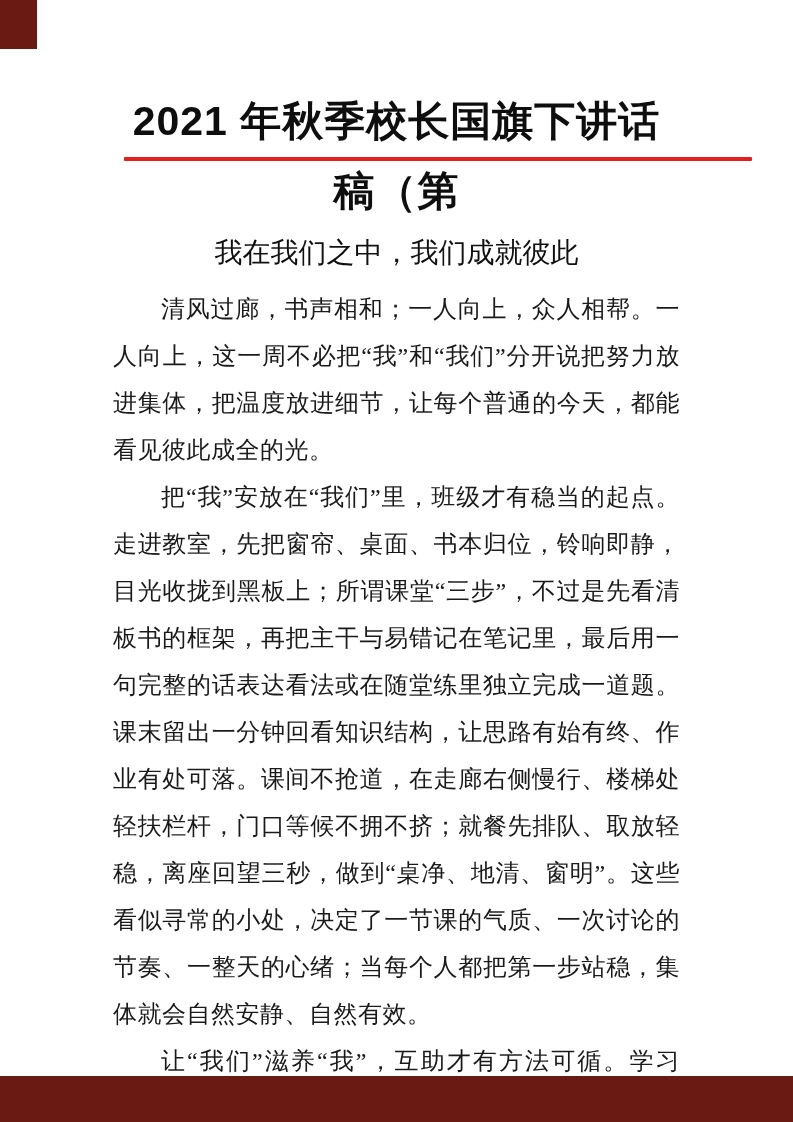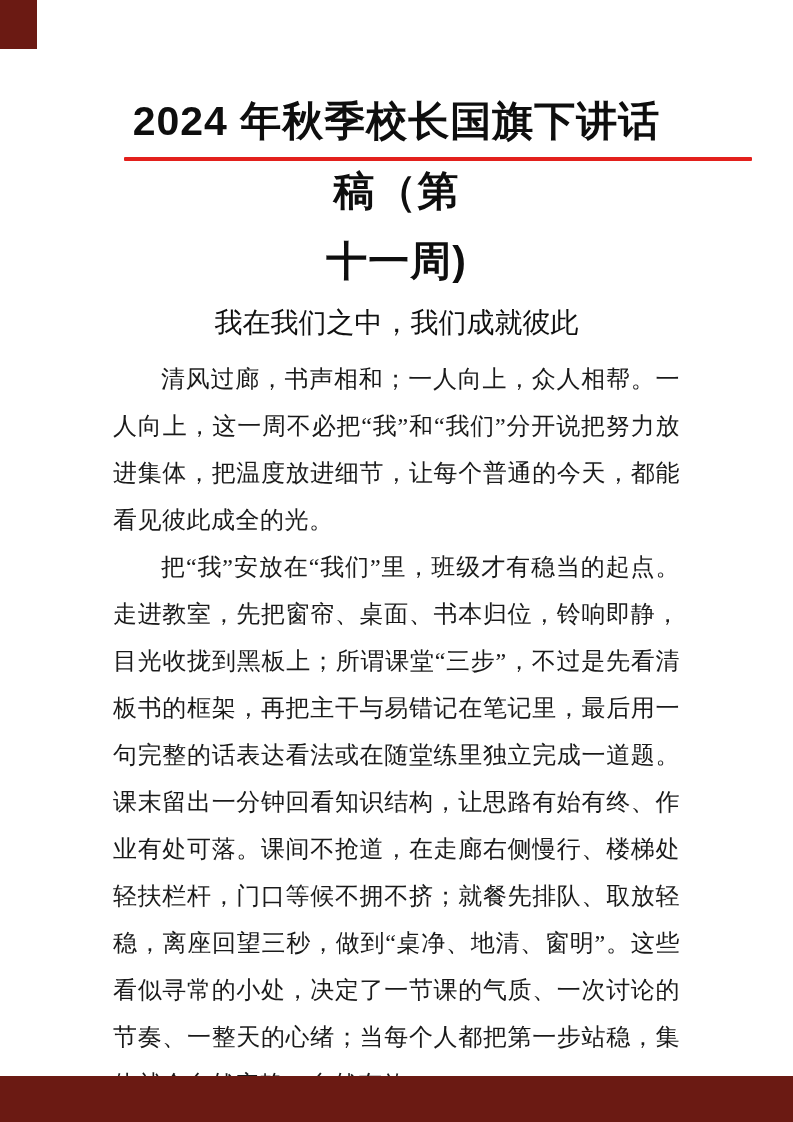--- a/index.html
+++ b/index.html
@@ -86,22 +86,21 @@
 
 <div class="page">
 
   <div class="corner-band" style="background: rgb(107, 26, 19);"></div>
 
   <div class="title-underline" style="background: rgb(227, 32, 28);"></div>
 
   <div class="content">
 
     <h1 class="doc-title">
-      <span class="t-line">2024 年秋季校长国旗下讲话稿（第</span>
-      <span class="t-line">十一周)</span>
+      <span class="t-line">2021 年秋季校长国旗下讲话稿（第</span>
     </h1>
 
     <h2 class="doc-subtitle">我在我们之中，我们成就彼此</h2>
 
     <div class="body-block">
       <p class="doc-paragraph">清风过廊，书声相和；一人向上，众人相帮。一人向上，这一周不必把“我”和“我们”分开说把努力放进集体，把温度放进细节，让每个普通的今天，都能看见彼此成全的光。</p>
       <p class="doc-paragraph">把“我”安放在“我们”里，班级才有稳当的起点。走进教室，先把窗帘、桌面、书本归位，铃响即静，目光收拢到黑板上；所谓课堂“三步”，不过是先看清板书的框架，再把主干与易错记在笔记里，最后用一句完整的话表达看法或在随堂练里独立完成一道题。课末留出一分钟回看知识结构，让思路有始有终、作业有处可落。课间不抢道，在走廊右侧慢行、楼梯处轻扶栏杆，门口等候不拥不挤；就餐先排队、取放轻稳，离座回望三秒，做到“桌净、地清、窗明”。这些看似寻常的小处，决定了一节课的气质、一次讨论的节奏、一整天的心绪；当每个人都把第一步站稳，集体就会自然安静、自然有效。</p>
       <p class="doc-paragraph">让“我们”滋养“我”，互助才有方法可循。学习上，同桌结成互助对，每天在课后互问三句我哪里还不清楚、你觉得重点在哪、我们能怎么改进再把其中一处易错当场改掉；</p>
     </div>
 

